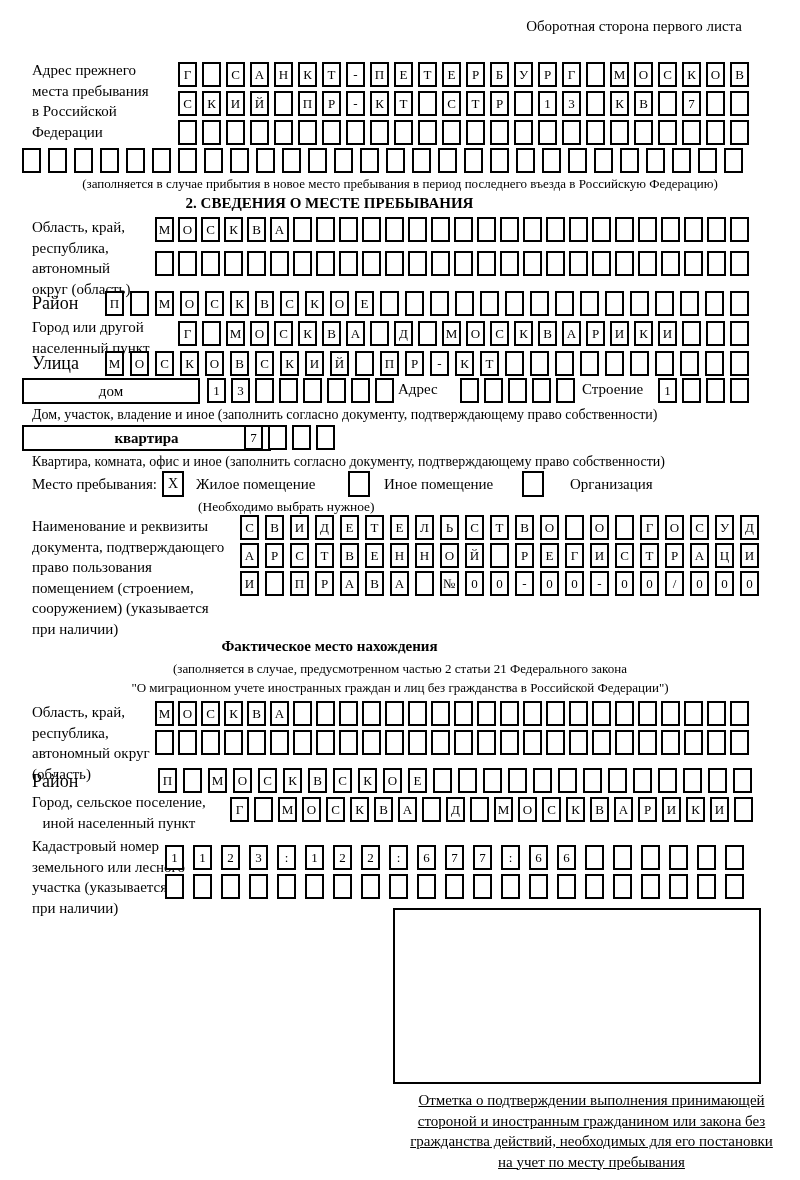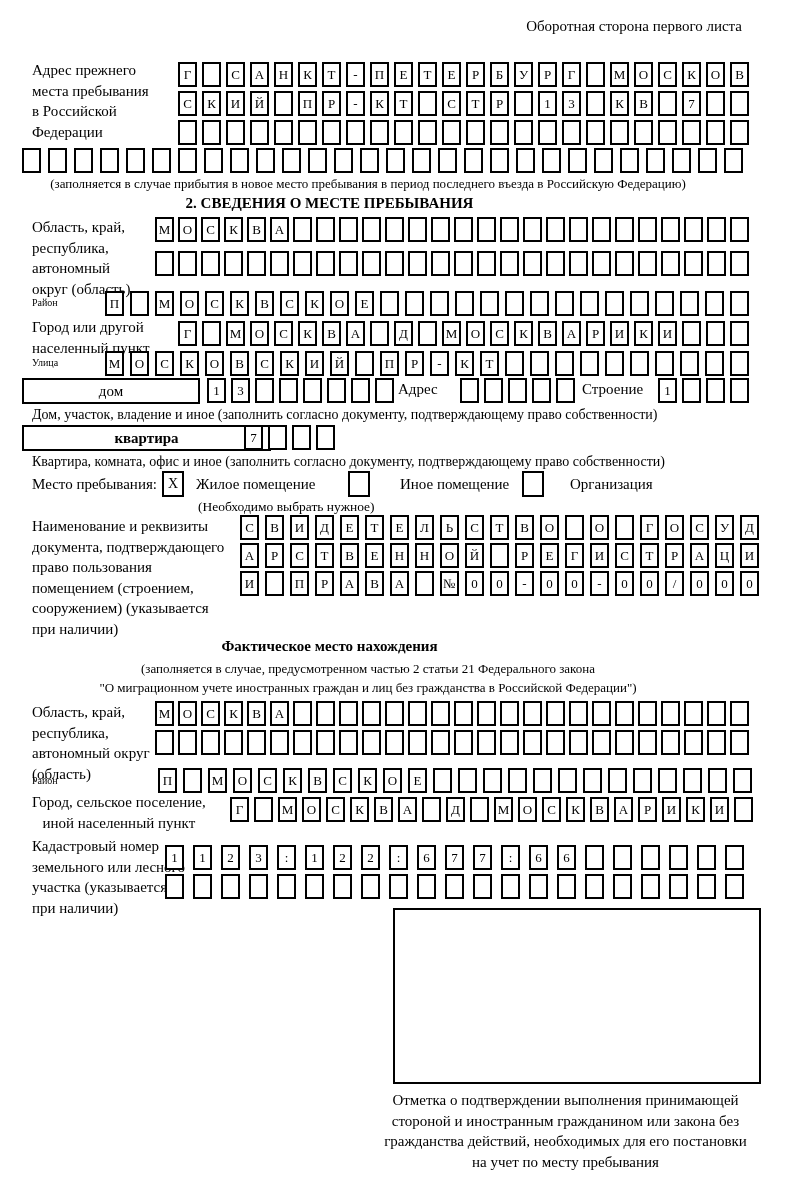--- a/index.html
+++ b/index.html
@@ -1,27 +1,27 @@
 <!DOCTYPE html>
 <html><head>
 <meta charset="utf-8">
 <style>
   html,body{margin:0;padding:0;background:#fff;}
   body{width:800px;height:1180px;font-family:"Liberation Serif",serif;color:#000;}
   #form{position:relative;width:800px;height:1180px;background:#fff;overflow:hidden;}
   .abs{position:absolute;}
   .hdr-note{font-size:15px;}
-  .lbl{font-size:10px;line-height:20px;white-space:nowrap;}
+  .lbl{font-size:18px;line-height:20px;white-space:nowrap;}
   .lline{font-size:15px;line-height:20.5px;white-space:nowrap;}
   .cellrow{position:absolute;display:flex;gap:5px;}
   .cell{width:19px;height:25px;border:2px solid #000;box-sizing:border-box;
         display:inline-flex;align-items:center;justify-content:center;
         font-size:13px;font-family:"Liberation Serif",serif;background:#fff;flex:0 0 auto;}
   .caption{font-size:13px;white-space:nowrap;}
-  .caption-c{font-size:13px;text-align:center;width:736px;left:0;white-space:nowrap;}
+  .caption-c{font-size:13px;text-align:center;width:736px;left:0;white-space:nowrap;padding-left:32px;}
   .sec-title{font-size:15px;font-weight:bold;text-align:center;width:659px;left:0;}
   .widebox{border:2px solid #000;box-sizing:border-box;height:26px;display:flex;
            align-items:center;justify-content:center;font-size:15px;background:#fff;}
   .checkbox{width:22px;height:26px;border:2px solid #000;box-sizing:border-box;
             display:flex;align-items:center;justify-content:center;font-size:14px;background:#fff;}
   .inline-lbl{font-size:15px;white-space:nowrap;}
   .stamp-box{border:2px solid #000;box-sizing:border-box;background:#fff;}
   .stamp-cap{font-size:13.5px;line-height:18px;text-align:center;}
 </style>
 </head>
@@ -337,21 +337,21 @@
       <span class="cell"></span>
       <span class="cell"></span>
       <span class="cell"></span>
     </div>
   <div class="abs caption" style="left:32px;top:454px;font-size:14px;">Квартира, комната, офис и иное (заполнить согласно документу, подтверждающему право собственности)</div>
 
   <div class="abs inline-lbl" style="left:32px;top:476px;">Место пребывания:</div>
   <div class="abs checkbox" style="left:162px;top:471px;">X</div>
   <div class="abs inline-lbl" style="left:196px;top:476px;">Жилое помещение</div>
   <div class="abs checkbox" style="left:348px;top:471px;"></div>
-  <div class="abs inline-lbl" style="left:400px;top:476px;">Иное помещение</div>
+  <div class="abs inline-lbl" style="left:384px;top:476px;">Иное помещение</div>
   <div class="abs checkbox" style="left:522px;top:471px;"></div>
   <div class="abs inline-lbl" style="left:570px;top:476px;">Организация</div>
   <div class="abs caption" style="left:198px;top:499px;font-size:13.5px;">(Необходимо выбрать нужное)</div>
 
   <div class="abs" style="left:32px;top:516px;">
       <div class="lline">Наименование и реквизиты</div>
       <div class="lline">документа, подтверждающего</div>
       <div class="lline">право пользования</div>
       <div class="lline">помещением (строением,</div>
       <div class="lline">сооружением) (указывается</div>
@@ -598,20 +598,20 @@
       <span class="cell"></span>
       <span class="cell"></span>
       <span class="cell"></span>
       <span class="cell"></span>
       <span class="cell"></span>
       <span class="cell"></span>
       <span class="cell"></span>
     </div>
 
   <div class="abs stamp-box" style="left:393px;top:908px;width:368px;height:176px;"></div>
-  <div class="abs stamp-cap" style="left:373px;top:1090px;width:385px;">
+  <div class="abs stamp-cap" style="left:399px;top:1090px;width:385px;text-decoration:underline;">
       <div class="lline">Отметка о подтверждении выполнения принимающей</div>
       <div class="lline">стороной и иностранным гражданином или закона без</div>
       <div class="lline">гражданства действий, необходимых для его постановки</div>
       <div class="lline">на учет по месту пребывания</div>
     </div>
 
 </div>
 
 </body></html>

